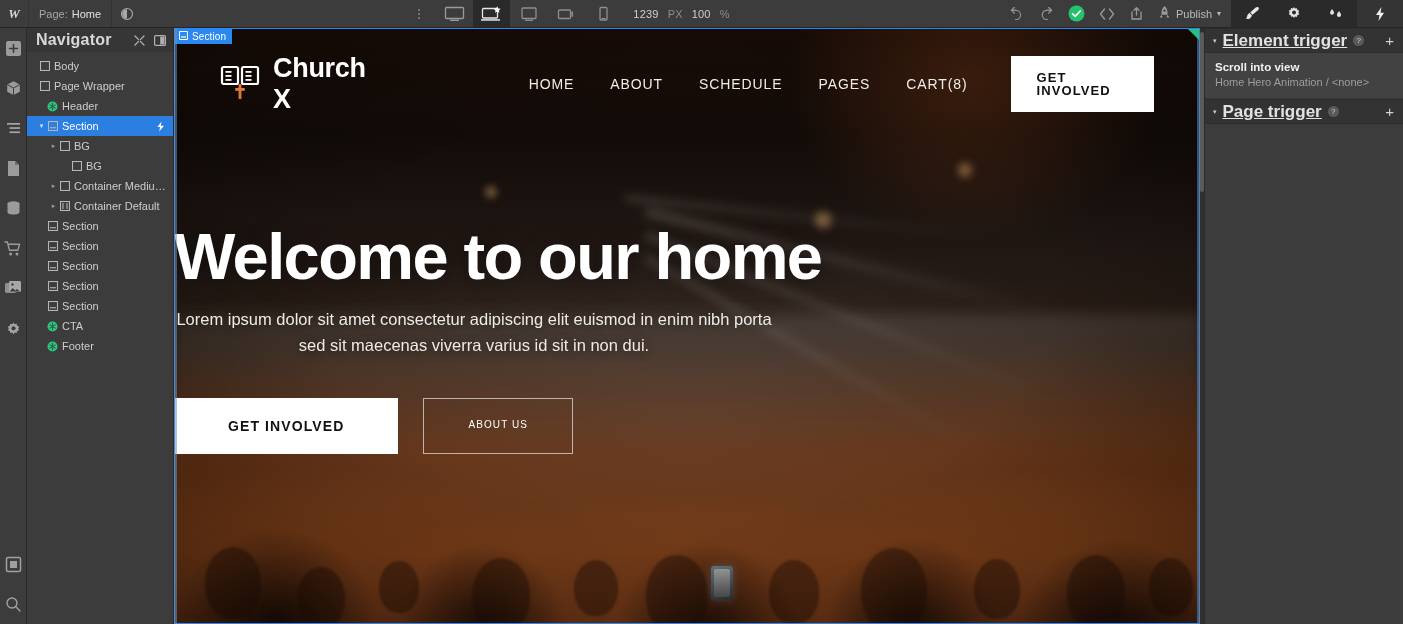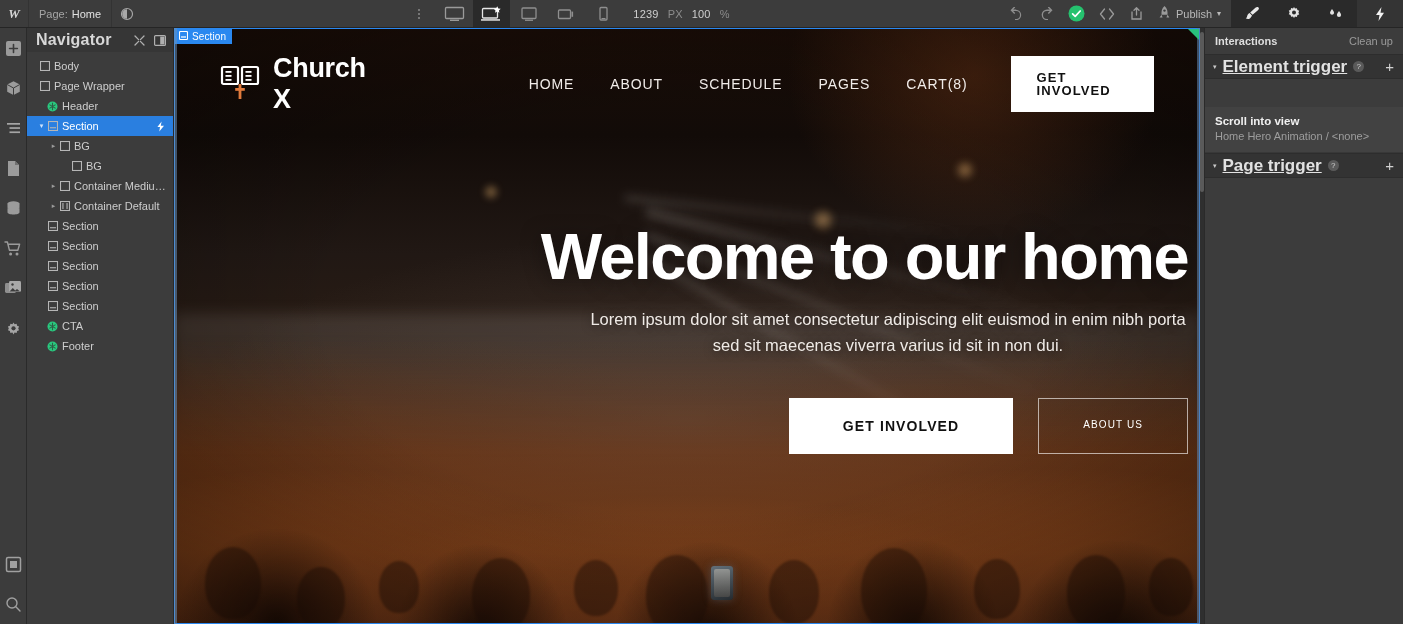--- a/index.html
+++ b/index.html
@@ -195,21 +195,21 @@
   }
   .head-cta {
     margin-left: auto; background: #fff; color: #111;
     font-size: 13px; font-weight: bold; letter-spacing: 1.1px;
     padding: 15px 25px; line-height: 1;
   }
 
   
   .hero-inner {
     position: absolute; left: 0; right: 12px; top: 195px;
-    display: flex; flex-direction: column; align-items: flex-end; z-index: 8;
+    display: flex; flex-direction: column; align-items: flex-start; z-index: 8;
   }
   .hero-h1 {
     color: #fff; font-size: 65px; line-height: 1.05; font-weight: bold;
     letter-spacing: -1.6px; text-align: center;
     text-shadow: 0 2px 22px rgba(0,0,0,.45);
   }
   .hero-p {
     color: #efeae6; font-size: 16.5px; line-height: 1.55; text-align: center;
     margin-top: 16px; max-width: 600px;
     text-shadow: 0 1px 10px rgba(0,0,0,.5);
@@ -264,21 +264,21 @@
     border-top: 1px solid #2d2d2d; border-bottom: 1px solid #2d2d2d;
   }
   .rp-sect .caret { color: #c9c9c9; font-size: 7px; }
   .rp-sect .nm { font-size: 17px; color: #e2e2e2; font-weight: bold; text-decoration: underline; }
   .rp-sect .qm {
     width: 11px; height: 11px; border-radius: 50%;
     background: #5a5a5a; color: #cfcfcf; font-size: 8px;
     display: flex; align-items: center; justify-content: center;
   }
   .rp-sect .plus { margin-left: auto; color: #d2d2d2; font-size: 15px; line-height: 1; }
-  .rp-item { padding: 8px 10px 10px; background: #424242; border-bottom: 1px solid #383838; margin-top: 28px; }
+  .rp-item { padding: 8px 10px 10px; background: #424242; border-bottom: 1px solid #383838; }
   .rp-item .t1 { font-size: 11.5px; color: #f0f0f0; font-weight: bold; }
   .rp-item .t2 { font-size: 11px; color: #9d9d9d; margin-top: 3px; }
 </style>
 </head>
 <body>
 
 <div class="app">
 
   <div class="topbar">
     <div class="tb-logo">W</div>
@@ -729,24 +729,20 @@
     </div>
   </div>
 
   <div class="canvas-gutter-l"></div>
   <div class="canvas-gutter-r"></div>
   <div class="canvas-corner"></div>
   <div class="scroll-trk"></div>
   <div class="scroll-thumb"></div>
 
   <div class="right-panel">
-    <div class="rp-head">
-      <div class="ttl">Interactions</div>
-      <div class="clean">Clean up</div>
-    </div>
 
     <div class="rp-sect">
       <span class="caret">▾</span>
       <span class="nm">Element trigger</span>
       <span class="qm">?</span>
       <span class="plus">+</span>
     </div>
     <div class="rp-item">
       <div class="t1">Scroll into view</div>
       <div class="t2">Home Hero Animation / &lt;none&gt;</div>

